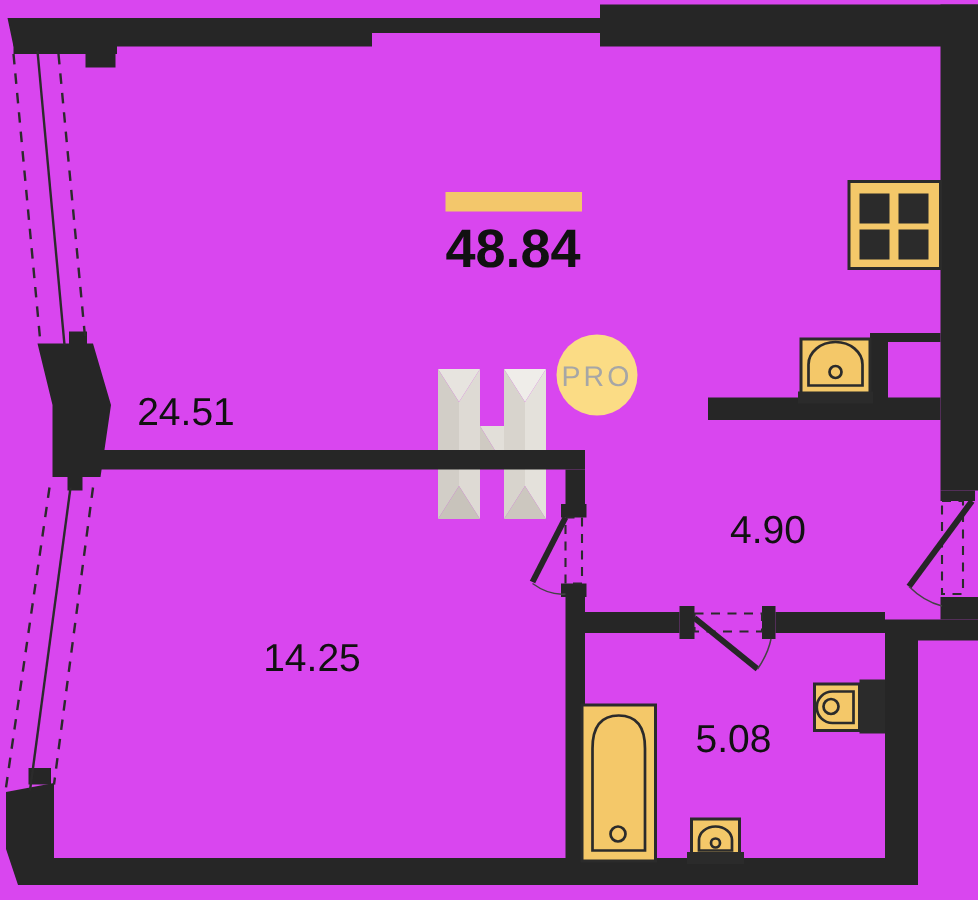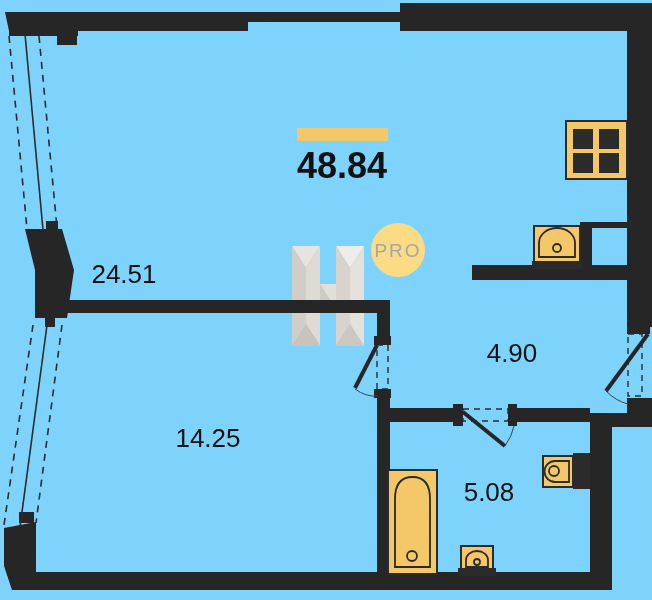--- a/index.html
+++ b/index.html
@@ -1,19 +1,19 @@
 <!DOCTYPE html>
 <html><head>
 <meta charset="utf-8">
 <style>
   html,body{margin:0;padding:0;background:#ffffff;}
   .stage{
     position:relative;
     width:652px;height:600px;
-    background:#7dd3fc;
+    background:#d946ef;
     font-family:"Liberation Sans", sans-serif;
     overflow:hidden;
   }
   svg{position:absolute;left:0;top:0;}
   .wall{fill:#262626;stroke:none;}
   .win-dash{stroke:#2b2b2b;stroke-width:1.6;fill:none;stroke-dasharray:7 6;}
   .win-solid{stroke:#2b2b2b;stroke-width:1.6;fill:none;}
   .door-dash{stroke:#2b2b2b;stroke-width:1.4;fill:none;stroke-dasharray:6 5;}
   .door-leaf{stroke:#262626;stroke-width:4;fill:none;}
   .door-arc{stroke:#444;stroke-width:1;fill:none;}

